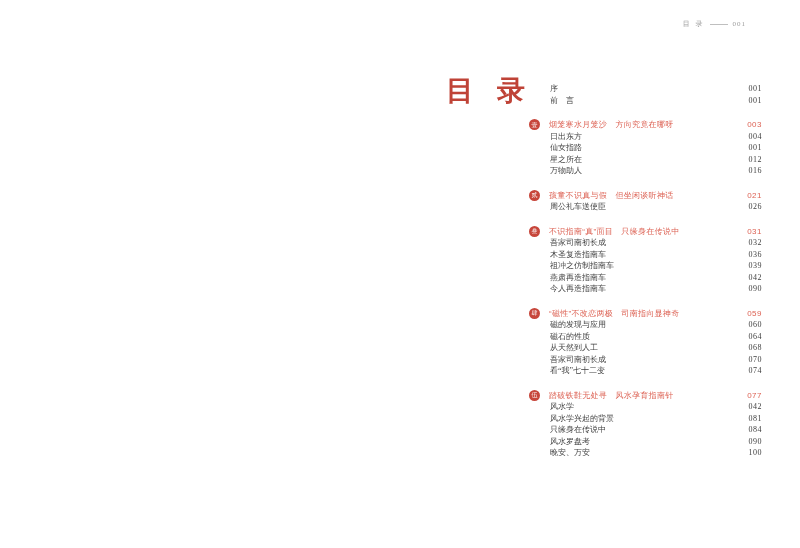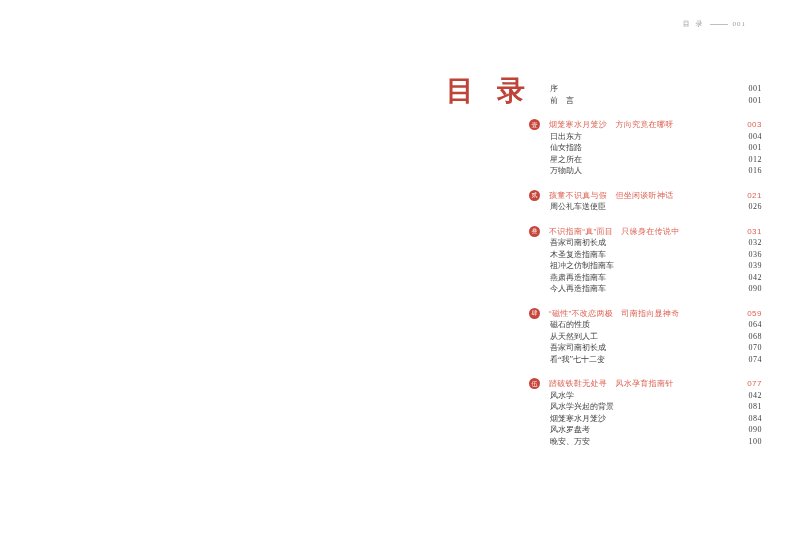--- a/index.html
+++ b/index.html
@@ -131,20 +131,24 @@
           <span class="page-no">090</span>
         </div>
       </div>
       <div class="group">
         <div class="row chapter-row">
           <span class="badge">肆</span>
           <span class="ch-title">“磁性”不改恋两极　司南指向显神奇</span>
           <span class="page-no">059</span>
         </div>
         <div class="row entry-row">
+          <span class="label">磁的发现与应用</span>
+          <span class="page-no">060</span>
+        </div>
+        <div class="row entry-row">
           <span class="label">磁石的性质</span>
           <span class="page-no">064</span>
         </div>
         <div class="row entry-row">
           <span class="label">从天然到人工</span>
           <span class="page-no">068</span>
         </div>
         <div class="row entry-row">
           <span class="label">吾家司南初长成</span>
           <span class="page-no">070</span>
@@ -162,21 +166,21 @@
         </div>
         <div class="row entry-row">
           <span class="label">风水学</span>
           <span class="page-no">042</span>
         </div>
         <div class="row entry-row">
           <span class="label">风水学兴起的背景</span>
           <span class="page-no">081</span>
         </div>
         <div class="row entry-row">
-          <span class="label">烟笼寒水月笼沙</span>
+          <span class="label">只缘身在传说中</span>
           <span class="page-no">084</span>
         </div>
         <div class="row entry-row">
           <span class="label">风水罗盘考</span>
           <span class="page-no">090</span>
         </div>
         <div class="row entry-row">
           <span class="label">晚安、万安</span>
           <span class="page-no">100</span>
         </div>

